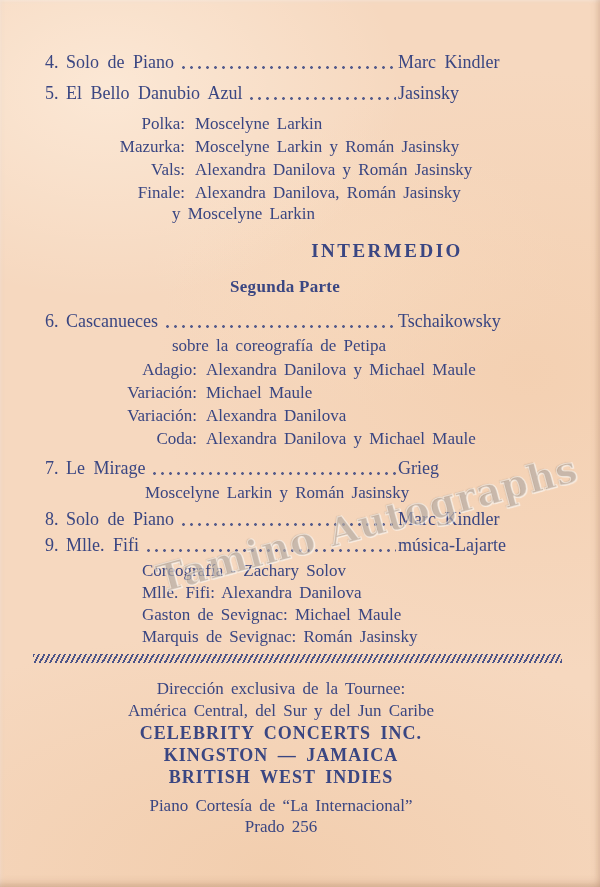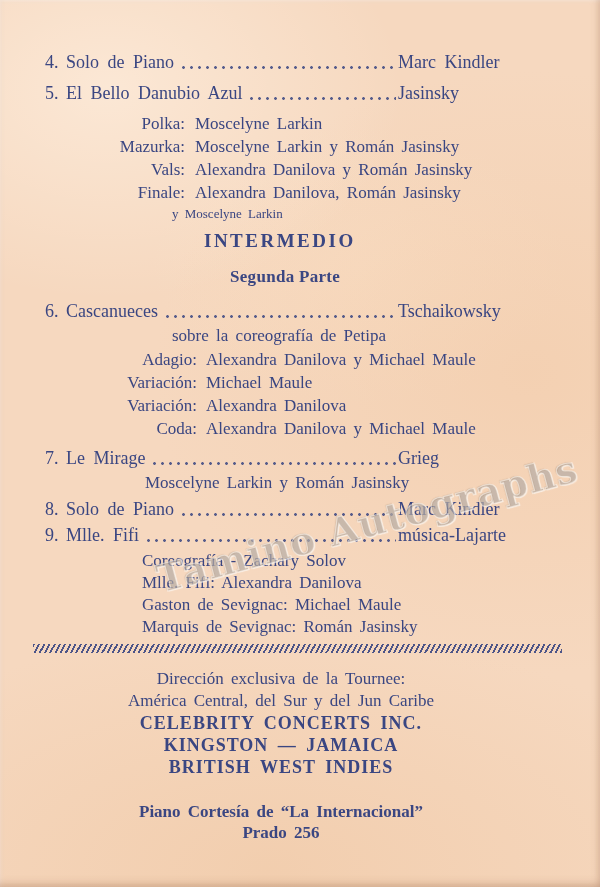--- a/index.html
+++ b/index.html
@@ -40,44 +40,44 @@
   .mt5 { margin-top:5px; }
 
   
   .cast-row { display:flex; font-size:17px; line-height:23px; white-space:nowrap; word-spacing:3px; }
   .cast-row .label { flex:none; text-align:right; }
   .danubio { margin-top:6px; }
   .danubio .label { width:140px; }
   .danubio .names { margin-left:10px; }
   .casc .label { width:152px; }
   .casc .names { margin-left:9px; }
-  .finale-cont { margin-left:127px; line-height:20px; font-size:13px; word-spacing:3px; }
-
-  .h-intermedio { margin:4px 0 0 159px; font-size:19px; font-weight:bold; letter-spacing:2.5px; line-height:26px; white-space:nowrap; }
+  .finale-cont { margin-left:127px; line-height:20px; font-size:17px; word-spacing:3px; }
+
+  .h-intermedio { margin:14px 0 0 159px; font-size:19px; font-weight:bold; letter-spacing:2.5px; line-height:26px; white-space:nowrap;text-align:center; }
   .h-segunda   { margin:11px 0 0 185px; font-size:17px; font-weight:bold; letter-spacing:.3px; line-height:24px; white-space:nowrap; }
 
   .item6 { margin-top:9px; }
   .sub-note   { margin-left:127px; font-size:17px; line-height:24px; word-spacing:3px; white-space:nowrap; }
   .item7 { margin-top:5px; }
   .mirage-line { margin-left:100px; font-size:17px; line-height:24px; word-spacing:3px; white-space:nowrap; }
   .item8 { margin-top:1px; }
 
   .fifi-block { margin-left:97px; margin-top:2px; }
   .fifi-block div { font-size:17px; line-height:22px; word-spacing:3px; white-space:nowrap; }
 
   .divider {
     margin:6px 0 0 -12px; width:529px; height:9px; opacity:.9;
     background-image: repeating-linear-gradient(118deg, #3a4682 0 1.8px, rgba(0,0,0,0) 1.8px 4.6px);
   }
 
   .centerblock { width:472px; text-align:center; }
   .mgmt { margin-top:15px; }
   .mgmt .sm { font-size:17px; line-height:22px; word-spacing:3px; }
   .mgmt .caps { font-size:18px; line-height:22px; letter-spacing:1px; word-spacing:4px;font-weight:bold; }
-  .courtesy { margin-top:23px; font-weight:bold; }
+  .courtesy { margin-top:7px; font-weight:normal; }
   .courtesy div { font-size:17px; line-height:21px; word-spacing:3px; }
 
   .watermark {
     position:absolute; left:152px; top:558px; z-index:3;
     transform:rotate(-15deg); transform-origin:left top;
     font-family:"DejaVu Serif", serif; font-weight:bold;
     font-size:38px; letter-spacing:1px; white-space:nowrap;
     color:rgba(148,135,124,0.38);
     -webkit-text-stroke:1.2px rgba(255,252,246,0.55);
     text-shadow:1px 1px 1px rgba(255,255,255,0.40), -1px -1px 1px rgba(112,96,84,0.20);

